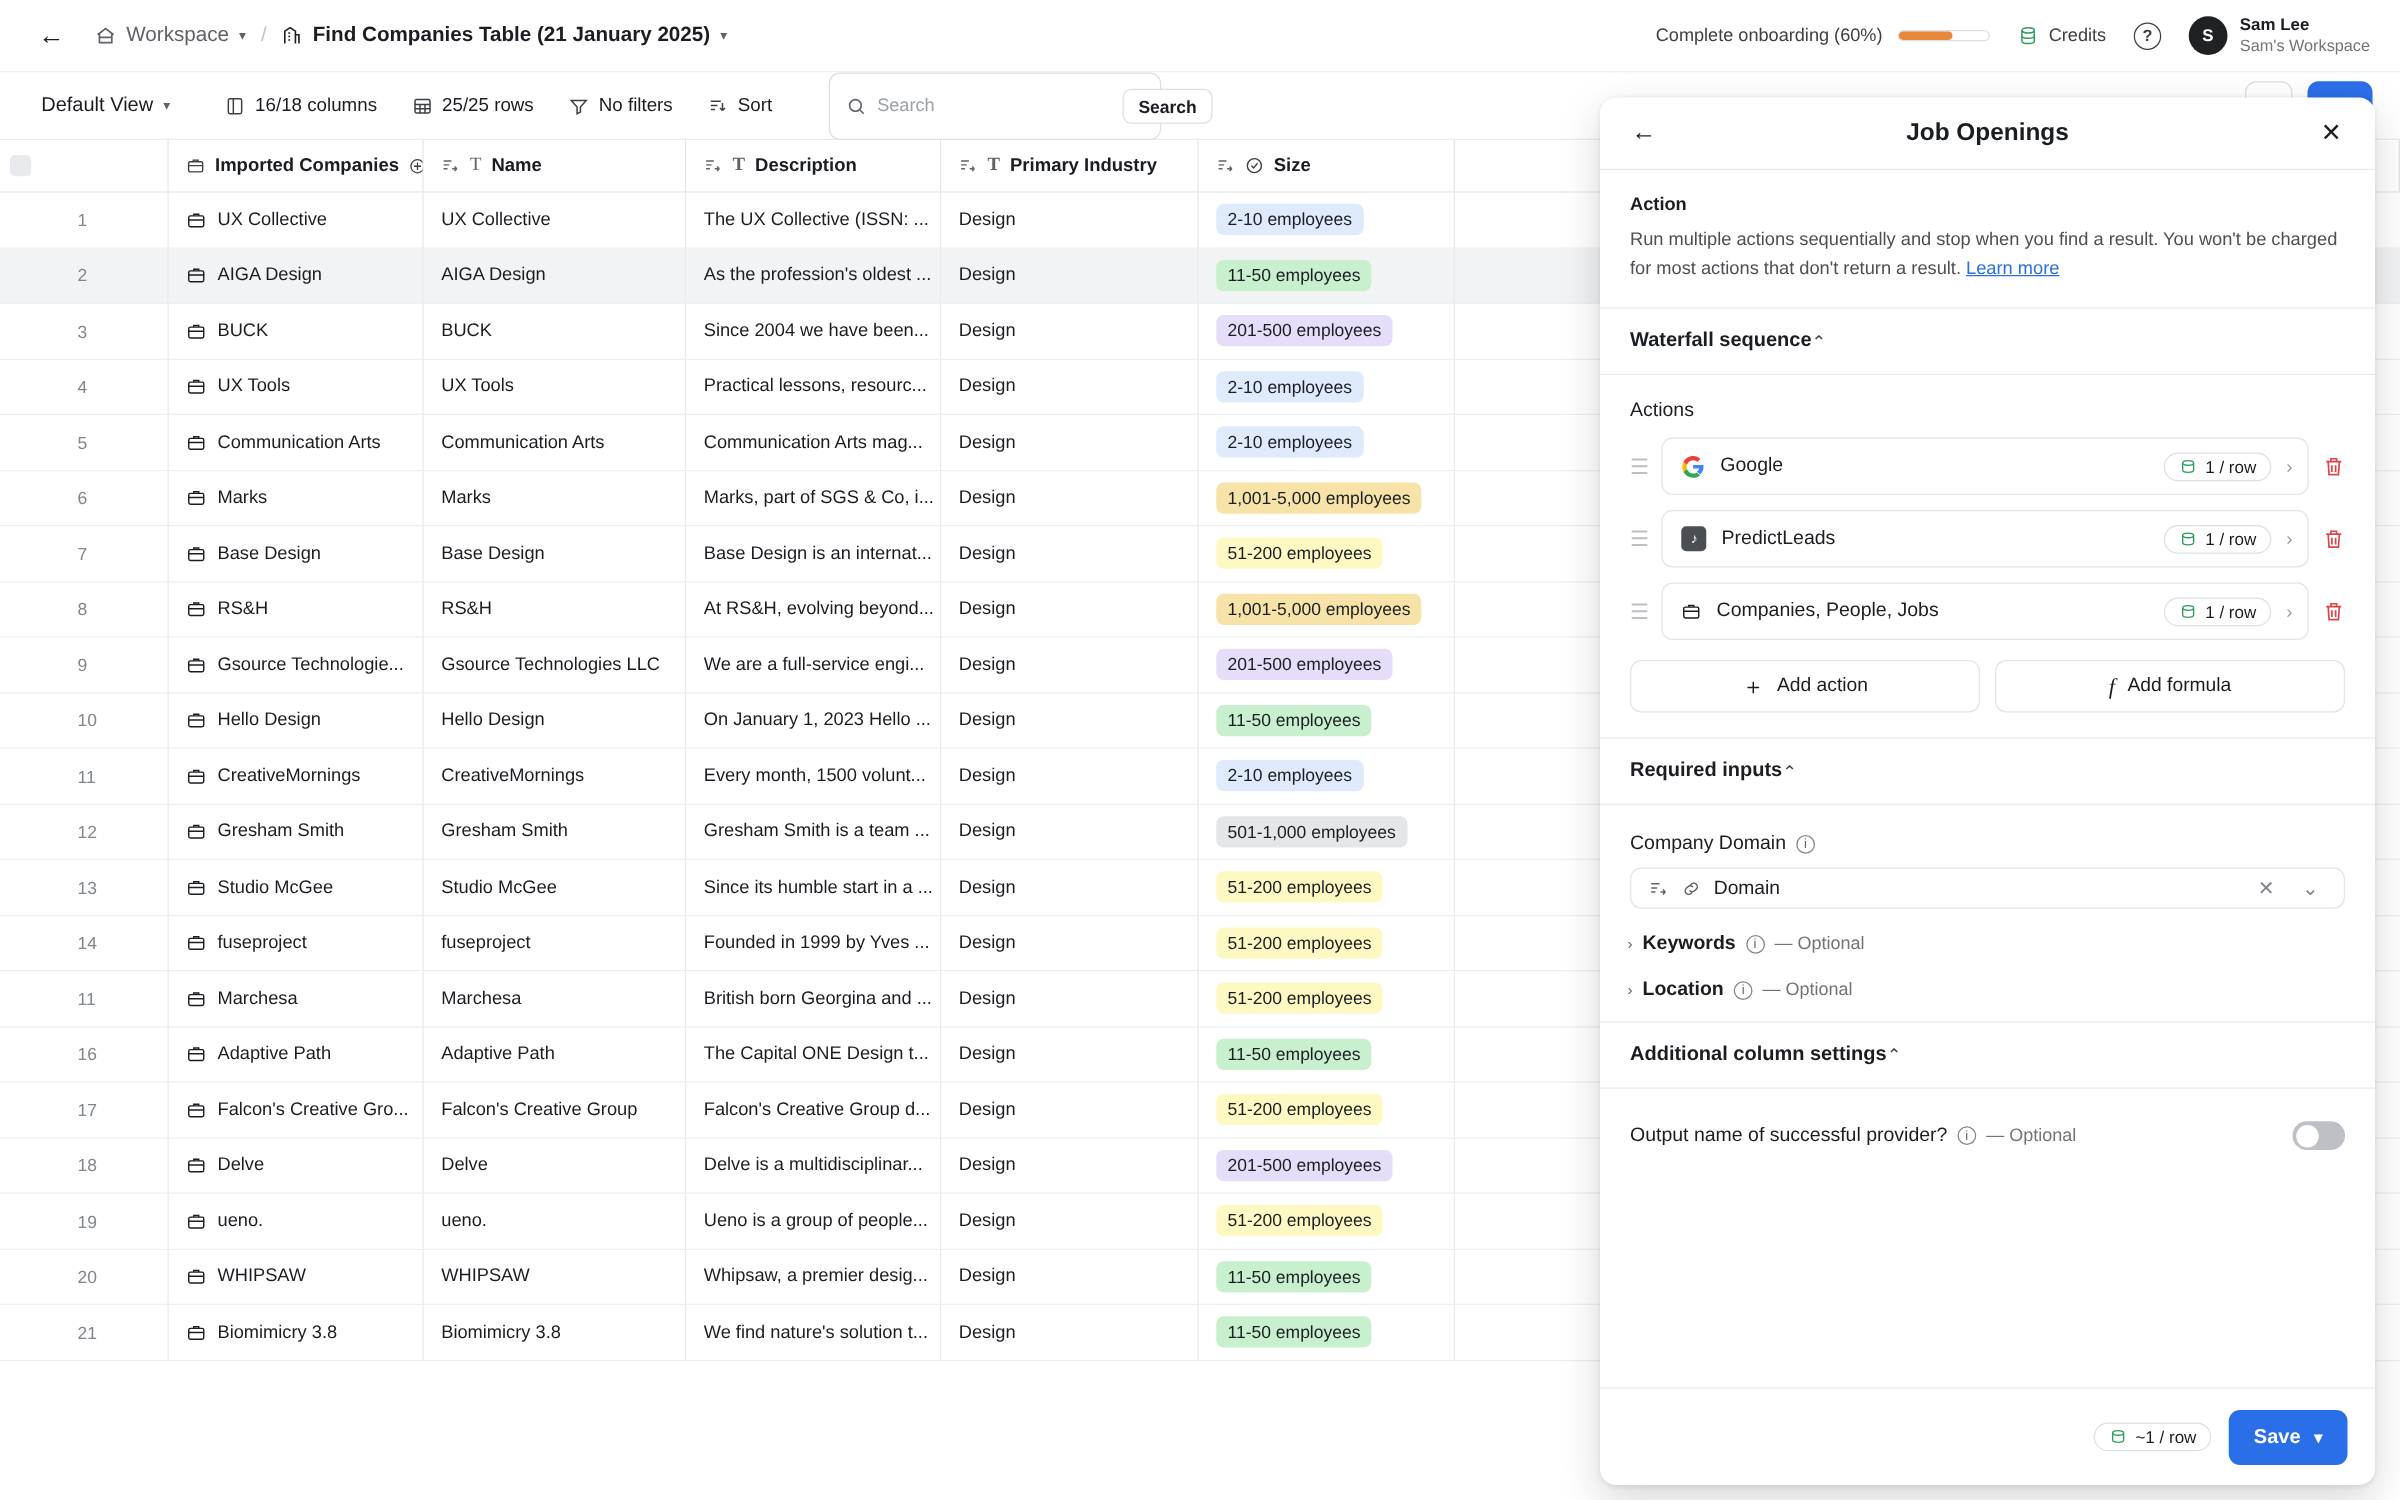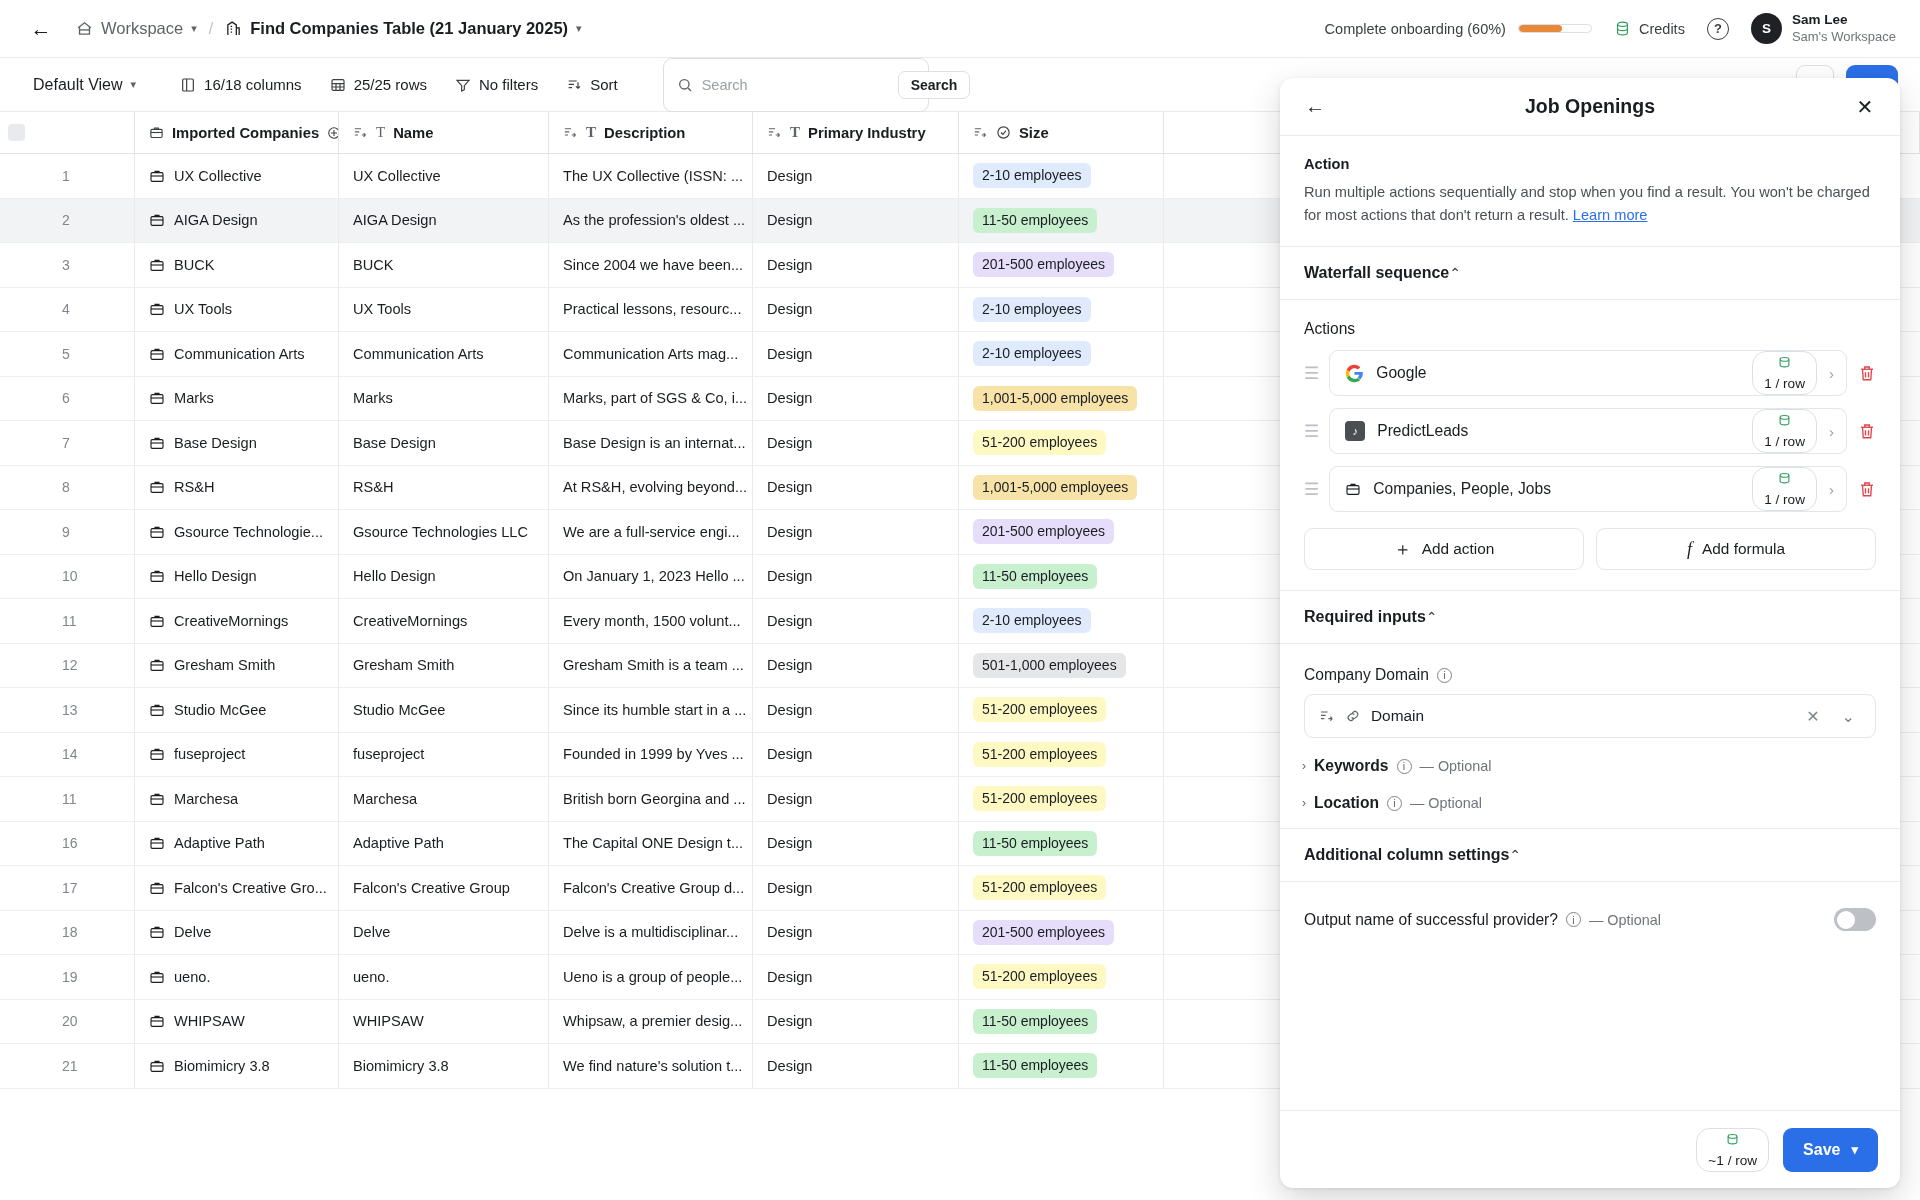--- a/index.html
+++ b/index.html
@@ -166,38 +166,38 @@
   .drag-handle { color: #bdc1c6; font-size: 17px; cursor: grab; line-height: 1; letter-spacing: -1px;}
   .action-card {
     flex: 1; display: flex; align-items: center; gap: 12px;
     border: 1px solid #e2e5e9; border-radius: 9px; height: 46px; padding: 0 12px 0 15px;
     cursor: pointer; background: #fff;
   }
   .action-name { font-size: 15.6px; flex: 1; }
   .credit-pill {
     display: inline-flex; align-items: center; gap: 6px;
     border: 1px solid #dcdfe3; border-radius: 14px; padding: 3px 11px;
-    font-size: 13.6px; color: #1a1d21; background: #fff; flex-direction: column;
+    font-size: 13.6px; color: #1a1d21; background: #fff;
   }
   .pill-chev { color: #9aa0a6; font-size: 15px; }
   .trash { color: #e0444a; cursor: pointer; display: flex; align-items: center; }
   .twobtn { display: flex; gap: 12px; padding: 4px 24px 20px; }
   .btn-outline {
     flex: 1; border: 1px solid #e2e5e9; background: #fff; border-radius: 9px; height: 42px;
     display: flex; align-items: center; justify-content: center; gap: 10px;
     font-size: 15.4px; cursor: pointer; font-family: inherit; color: #1a1d21;
   }
   .field-label { display: flex; align-items: center; gap: 8px; font-size: 15.6px; padding: 22px 24px 10px; }
   .info-i {
     width: 15px; height: 15px; border-radius: 50%; border: 1.4px solid #80868b;
     font-size: 10.5px; display: inline-flex; align-items: center; justify-content: center;
     color: #5f6368; cursor: pointer; font-style: normal;
   }
   .select-field {
-    margin: 0 24px; border: 1px solid #e2e5e9; border-radius: 9px; height: 44px;
+    margin: 0 24px; border: 1px solid #e2e5e9; border-radius: 9px; height: 33px;
     display: flex; align-items: center; gap: 10px; padding: 0 14px; cursor: pointer;
   }
   .select-value { font-size: 15.4px; flex: 1; }
   .sf-x, .sf-chev { color: #80868b; font-size: 16px; cursor: pointer; padding: 0 6px; }
   .opt-row { display: flex; align-items: center; gap: 8px; padding: 19px 24px 0 22px; cursor: pointer; }
   .opt-caret { color: #5f6368; font-size: 12px; }
   .opt-name { font-size: 15.6px; font-weight: 700; }
   .opt-tail { font-size: 14.4px; color: #70757a; }
   .toggle-row {
     display: flex; align-items: center; gap: 8px; padding: 26px 24px; 

